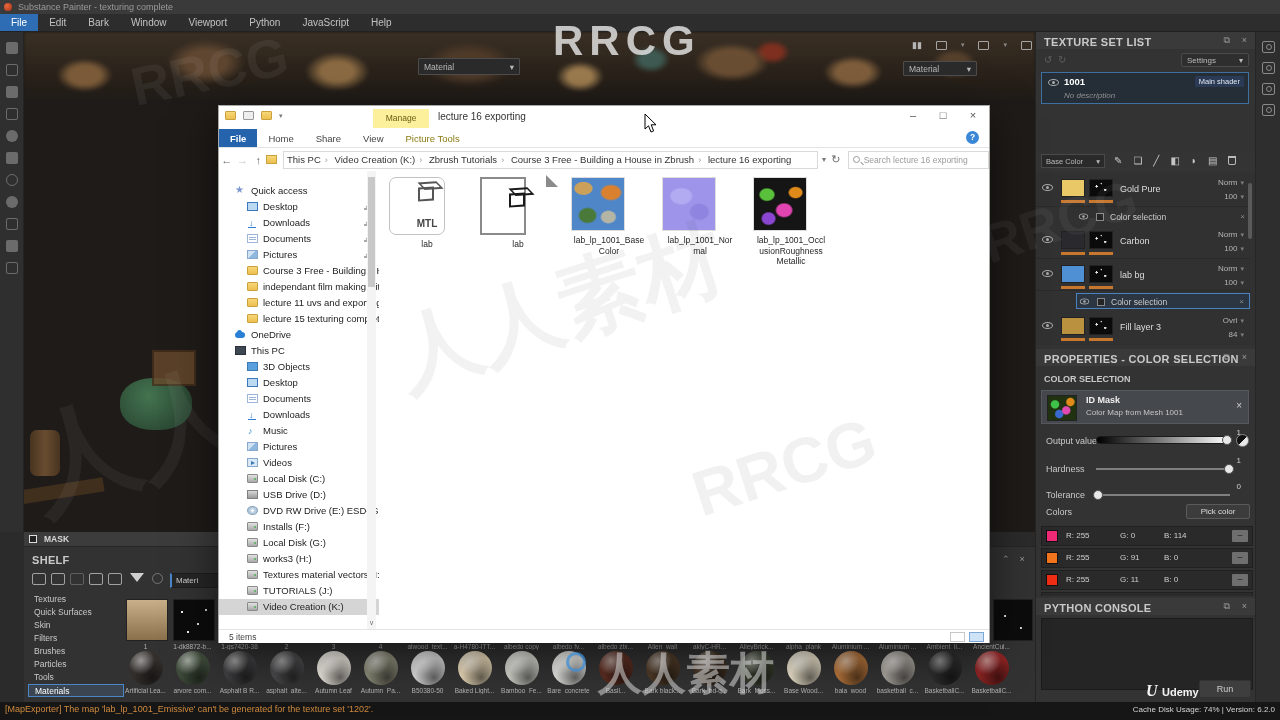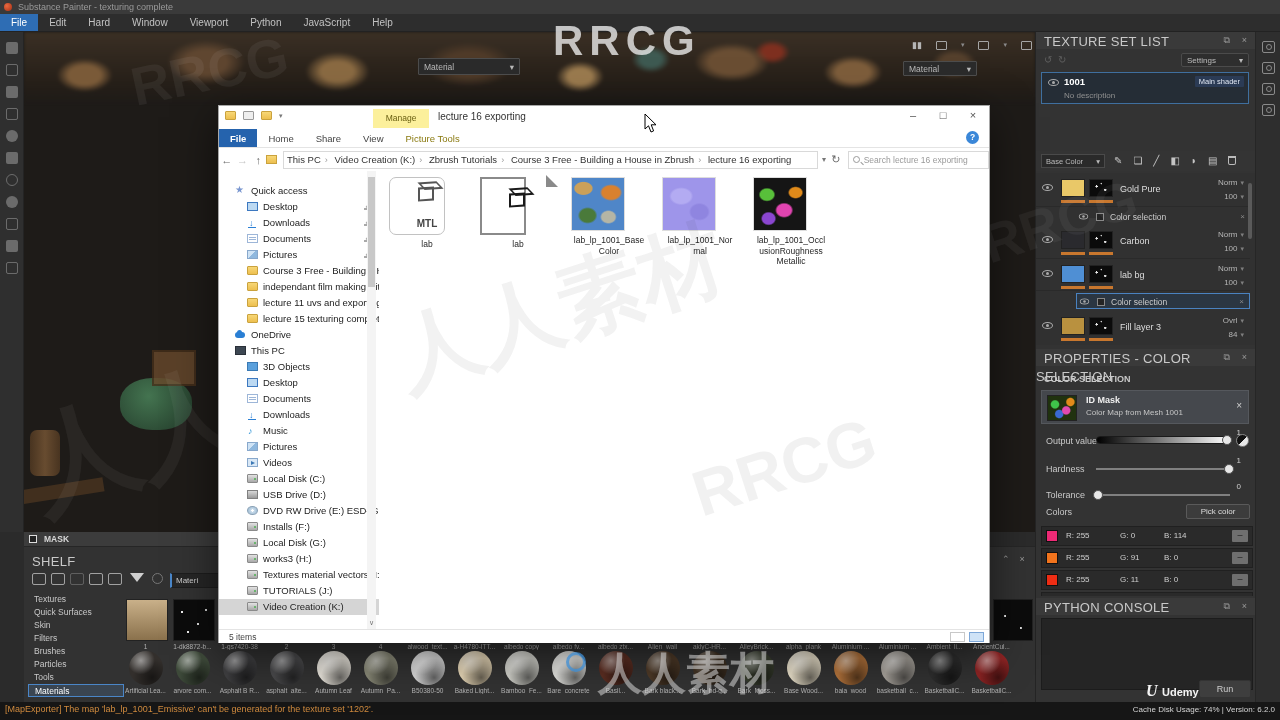--- a/index.html
+++ b/index.html
@@ -77,30 +77,30 @@
   .st-cache{position:absolute;right:5px;color:#d5d5d5;font-size:8px;}
   .udemy{left:1146px;top:682px;color:#fff;z-index:4;opacity:.95;}
   .ud-u{font-size:16px;font-style:italic;font-weight:bold;font-family:"Liberation Serif",serif;}
   .ud-t{font-size:11px;font-weight:bold;}
 
   
   .rpanel{left:1035px;top:32px;width:220px;height:670px;background:#333;border-left:1px solid #242424;}
   .redge{left:1255px;top:32px;width:25px;height:670px;background:#2e2e2e;border-left:1px solid #262626;}
   .reicon{width:13px;height:12px;border:1.5px solid #8a8a8a;border-radius:2px;margin:9px auto 0 auto;position:relative;}
   .reicon::after{content:"";position:absolute;left:3px;top:2px;width:4px;height:4px;border:1px solid #8a8a8a;border-radius:50%;}
-  .panel-h{font-size:13px;font-weight:normal;color:#c9c9c9;letter-spacing:.3px;}
+  .panel-h{font-size:11px;font-weight:bold;color:#c9c9c9;letter-spacing:.3px;}
   .ph-bar{position:absolute;left:0;width:220px;height:17px;background:#3a3a3a;line-height:17px;}
   .ph-bar .panel-h{margin-left:8px;}
   .ph-ico{position:absolute;top:0;color:#9a9a9a;font-size:9px;}
   .tsl-sub{position:absolute;left:8px;top:22px;color:#5f5f5f;font-size:10px;}
   .settings-btn{position:absolute;left:145px;top:21px;width:68px;height:14px;background:#2e2e2e;border:1px solid #4b4b4b;border-radius:2px;color:#bbb;font-size:8px;display:flex;align-items:center;justify-content:space-between;padding:0 5px;}
   .ts-item{position:absolute;left:5px;top:40px;width:208px;height:32px;background:#252d36;border:1px solid #3f6f9f;}
   .ts-name{position:absolute;left:22px;top:3px;color:#fff;font-weight:bold;font-size:9.5px;}
   .ts-badge{position:absolute;right:4px;top:3px;background:#2b3b55;color:#dfe6f2;font-size:7.5px;padding:1px 4px;border-radius:1px;}
-  .ts-desc{position:absolute;left:22px;bottom:3px;color:#909090;font-size:8px;}
+  .ts-desc{position:absolute;left:22px;bottom:3px;color:#909090;font-size:8px;font-style:italic;}
   .eye{display:inline-block;width:11px;height:7px;border:1px solid #aaa;border-radius:50%;position:relative;}
   .eye::after{content:"";position:absolute;left:3px;top:1px;width:3px;height:3px;border-radius:50%;background:#aaa;}
   .tabbar{position:absolute;left:0;top:101px;width:220px;height:18px;background:#282828;display:flex;}
   .tab{height:18px;line-height:16px;font-size:8.5px;font-weight:bold;padding:0 8px;color:#b5b5b5;background:#2c2c2c;}
   .tab.active{background:#3d3d3d;color:#e5e5e5;border-top:2px solid #4a86c8;}
   .tab .tx{color:#888;margin-left:6px;font-weight:normal;}
   .ltb{position:absolute;left:0;top:119px;width:220px;height:20px;background:#343434;}
   .chan-dd{position:absolute;left:5px;top:3px;width:64px;height:14px;background:#2a2a2a;border:1px solid #4a4a4a;color:#bbb;font-size:7.5px;display:flex;align-items:center;justify-content:space-between;padding:0 4px;}
   .ltb-icons{position:absolute;left:78px;top:4px;display:flex;gap:11px;color:#c5c5c5;font-size:10px;line-height:12px;}
   .trash{width:8px;height:9px;border:1.2px solid #bbb;border-top:2.5px solid #bbb;border-radius:0 0 2px 2px;margin-top:1px;}
@@ -265,21 +265,21 @@
 
   <div class="abs sp-titlebar">
     <span class="sp-logo"></span>
     <span class="sp-title">Substance Painter - texturing complete</span>
   </div>
 
   <div class="abs sp-menubar">
 
   <span class="mi">File</span>
       <span class="mi">Edit</span>
-      <span class="mi">Hard</span>
+      <span class="mi">Bark</span>
       <span class="mi">Window</span>
       <span class="mi">Viewport</span>
       <span class="mi">Python</span>
       <span class="mi">JavaScript</span>
       <span class="mi">Help</span>
     </div>
 
   <div class="abs ltoolbar">
     <div class="ltool"></div>
     <div class="ltool hollow"></div>

